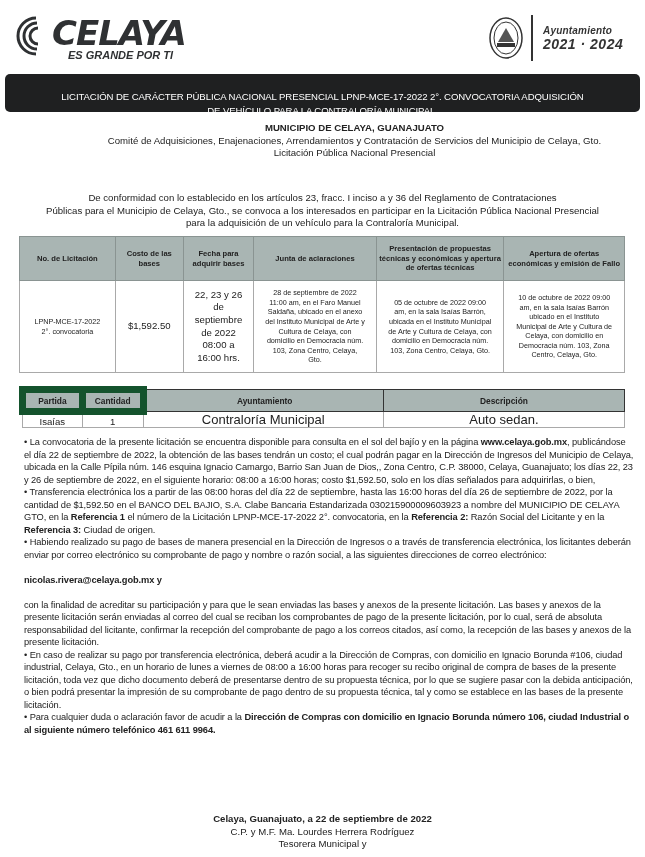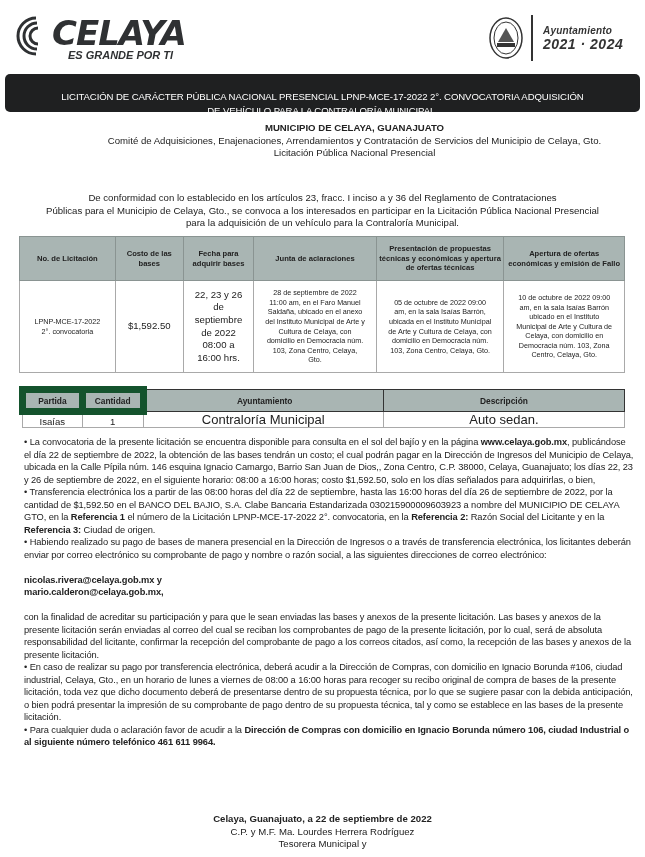--- a/index.html
+++ b/index.html
@@ -148,21 +148,20 @@
     </tr>
   </tbody>
 </table>
 
 <div class="body-text">
   <p><span>• La convocatoria de la presente licitación se encuentra disponible para consulta en el sol del bajío y en la página </span><b>www.celaya.gob.mx</b><span>, publicándose el día 22 de septiembre de 2022, la obtención de las bases tendrán un costo; el cual podrán pagar en la Dirección de Ingresos del Municipio de Celaya, ubicada en la Calle Pípila núm. 146 esquina Ignacio Camargo, Barrio San Juan de Dios,, Zona Centro, C.P. 38000, Celaya, Guanajuato; los días 22, 23 y 26 de septiembre de 2022, en el siguiente horario: 08:00 a 16:00 horas; costo $1,592.50, solo en los días señalados para adquirirlas, o bien,</span></p>
   <p><span>• Transferencia electrónica los a partir de las 08:00 horas del día 22 de septiembre, hasta las 16:00 horas del día 26 de septiembre de 2022, por la cantidad de $1,592.50 en el BANCO DEL BAJIO, S.A. Clabe Bancaria Estandarizada 030215900009603923 a nombre del MUNICIPIO DE CELAYA GTO, en la </span><b>Referencia 1</b><span> el número de la Licitación LPNP-MCE-17-2022 2°. convocatoria, en la </span><b>Referencia 2:</b><span> Razón Social del Licitante y en la </span><b>Referencia 3:</b><span> Ciudad de origen.</span></p>
   <p>• Habiendo realizado su pago de bases de manera presencial en la Dirección de Ingresos o a través de transferencia electrónica, los licitantes deberán enviar por correo electrónico su comprobante de pago y nombre o razón social, a las siguientes direcciones de correo electrónico:</p>
   <div class="gap"></div>
   <p><b>nicolas.rivera@celaya.gob.mx y</b></p>
-  <p><b>mario.calderon@celaya.gob.mx,</b></p>
   <div class="gap"></div>
   <p>con la finalidad de acreditar su participación y para que le sean enviadas las bases y anexos de la presente licitación. Las bases y anexos de la presente licitación serán enviadas al correo del cual se reciban los comprobantes de pago de la presente licitación, por lo cual, será de absoluta responsabilidad del licitante, confirmar la recepción del comprobante de pago a los correos citados, así como, la recepción de las bases y anexos de la presente licitación.</p>
   <p>• En caso de realizar su pago por transferencia electrónica, deberá acudir a la Dirección de Compras, con domicilio en Ignacio Borunda #106, ciudad industrial, Celaya, Gto., en un horario de lunes a viernes de 08:00 a 16:00 horas para recoger su recibo original de compra de bases de la presente licitación, toda vez que dicho documento deberá de presentarse dentro de su propuesta técnica, por lo que se sugiere pasar con la debida anticipación, o bien podrá presentar la impresión de su comprobante de pago dentro de su propuesta técnica, tal y como se establece en las bases de la presente licitación.</p>
   <p><span>• Para cualquier duda o aclaración favor de acudir a la </span><b>Dirección de Compras con domicilio en Ignacio Borunda número 106, ciudad Industrial o al siguiente número telefónico 461 611 9964.</b></p>
 </div>
 
 <div class="sign">
   <div class="bold">Celaya, Guanajuato, a 22 de septiembre de 2022</div>
   <div>C.P. y M.F. Ma. Lourdes Herrera Rodríguez</div>
   <div>Tesorera Municipal y</div>

